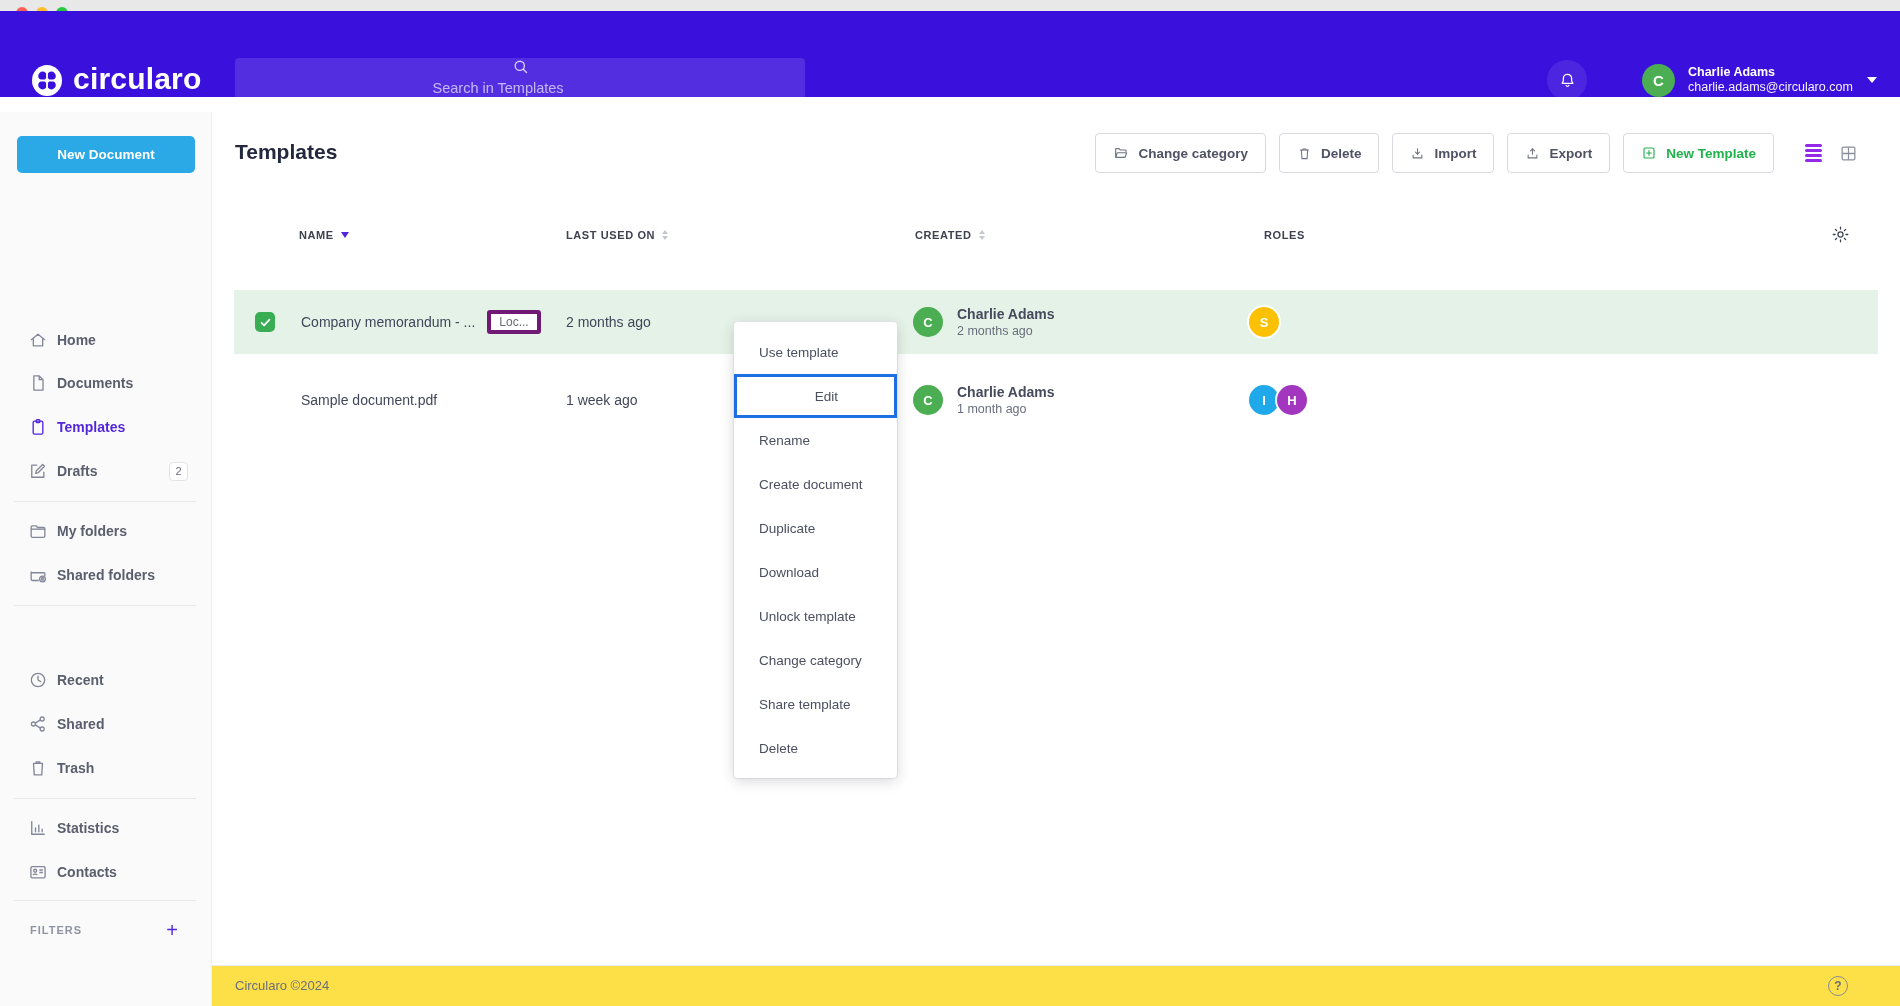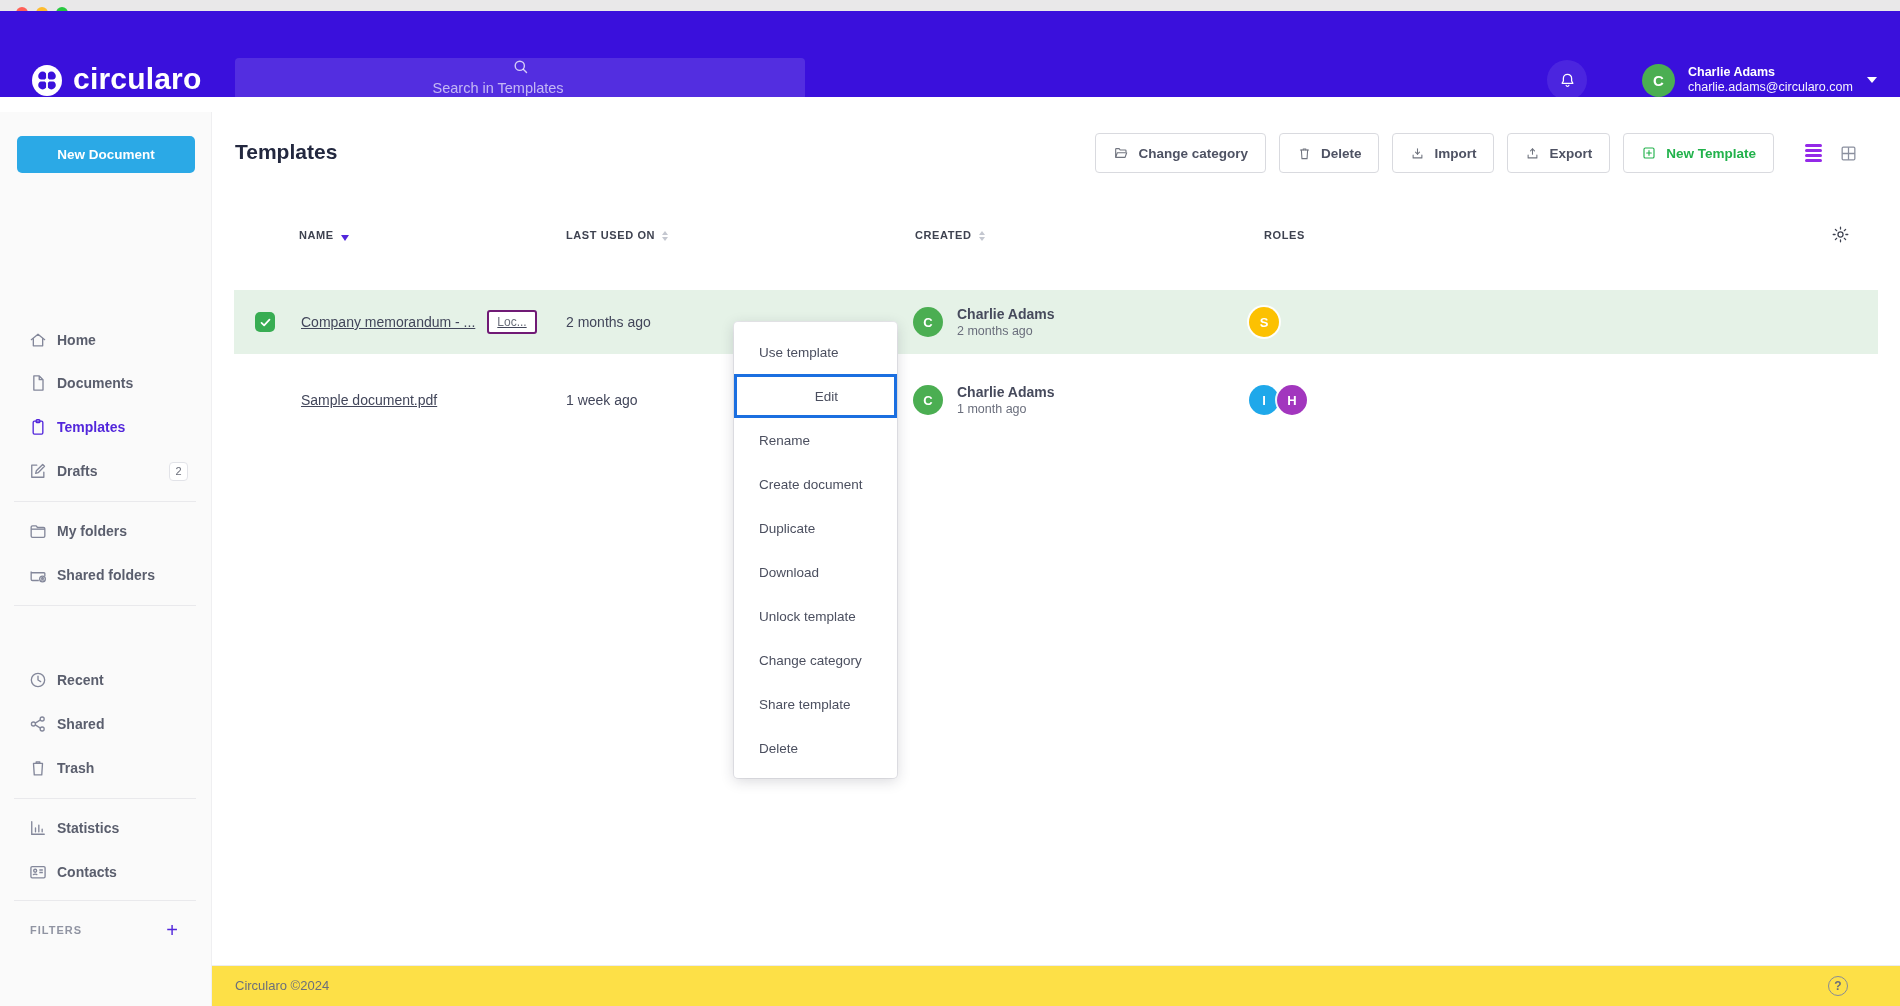--- a/index.html
+++ b/index.html
@@ -50,32 +50,32 @@
   .tbtn { height:40px; display:flex; align-items:center; gap:9px; background:#fff; border:1px solid #D9DADF; border-radius:4px; padding:0 17px; font-size:13.5px; font-weight:600; color:#4E5263; font-family:"Liberation Sans", sans-serif; cursor:pointer; white-space:nowrap; }
   .tbtn svg { color:#70747F; }
   .tbtn.green { color:#21B24B; }
   .tbtn.green svg { color:#21B24B; }
   .view-toggles { display:flex; align-items:center; gap:17px; margin-left:18px; }
   .vt { cursor:pointer; display:flex; flex-direction:column; gap:2.4px; }
   .vt .bar { width:17px; height:2.6px; border-radius:2px; background:#9429E8; }
 
   
   .thead { position:absolute; left:234px; top:222px; width:1644px; height:30px; }
-  .th { position:absolute; top:7px; font-size:11px; font-weight:700; letter-spacing:0.6px; color:#3E4250; display:flex; align-items:flex-end; gap:7px; cursor:pointer; }
+  .th { position:absolute; top:7px; font-size:11px; font-weight:700; letter-spacing:0.6px; color:#3E4250; display:flex; align-items:center; gap:7px; cursor:pointer; }
   .sort-desc { width:0; height:0; border-left:4.5px solid transparent; border-right:4.5px solid transparent; border-top:6px solid #5226DB; }
   .sort-both { display:flex; flex-direction:column; gap:2px; }
   .sort-both .u { width:0; height:0; border-left:3.8px solid transparent; border-right:3.8px solid transparent; border-bottom:4.5px solid #C4C7D0; }
   .sort-both .d { width:0; height:0; border-left:3.8px solid transparent; border-right:3.8px solid transparent; border-top:4.5px solid #C4C7D0; }
   .gear-btn { position:absolute; right:28px; top:3px; color:#3E4250; cursor:pointer; }
 
   .trow { position:absolute; left:234px; width:1644px; height:64px; background:#fff; }
   .trow.selected { background:#E5F2E7; }
   .checkbox { position:absolute; left:21px; top:22px; width:20px; height:20px; border-radius:5px; background:#38AD53; display:flex; align-items:center; justify-content:center; cursor:pointer; }
-  .cell-name { position:absolute; left:67px; top:0; height:64px; display:flex; align-items:center; gap:12px; font-size:14px; color:#42465A;text-decoration:underline; }
-  .loc-badge { height:24px; background:#fff; border:2px solid #701a75; border-radius:3px; font-size:12px; color:#6A6E7A; display:flex; align-items:center; padding:0 8px; }
+  .cell-name { position:absolute; left:67px; top:0; height:64px; display:flex; align-items:center; gap:12px; font-size:14px; color:#42465A; }
+  .loc-badge { height:24px; background:#fff; border:4px solid #701a75; border-radius:3px; font-size:12px; color:#6A6E7A; display:flex; align-items:center; padding:0 8px; }
   .cell-used { position:absolute; left:332px; top:0; height:64px; display:flex; align-items:center; font-size:14px; color:#42465A; }
   .cell-created { position:absolute; left:679px; top:0; height:64px; display:flex; align-items:center; }
   .creator-avatar { width:30px; height:30px; border-radius:50%; background:#4BAE52; color:#fff; font-size:13px; font-weight:700; display:flex; align-items:center; justify-content:center; }
   .creator-texts { margin-left:14px; }
   .creator-name { font-size:14px; font-weight:600; color:#464A5C; line-height:18px; }
   .creator-when { font-size:12.5px; color:#6A6E7C; line-height:17px; }
   .cell-roles { position:absolute; left:1015px; top:0; height:64px; display:flex; align-items:center; }
   .role-badge { width:30px; height:30px; border-radius:50%; color:#fff; font-size:13px; font-weight:700; display:flex; align-items:center; justify-content:center; box-shadow:0 0 0 2px rgba(255,255,255,0.9); }
   .role-badge + .role-badge { margin-left:-2px; }
   .role-s { background:#FCC102; }

